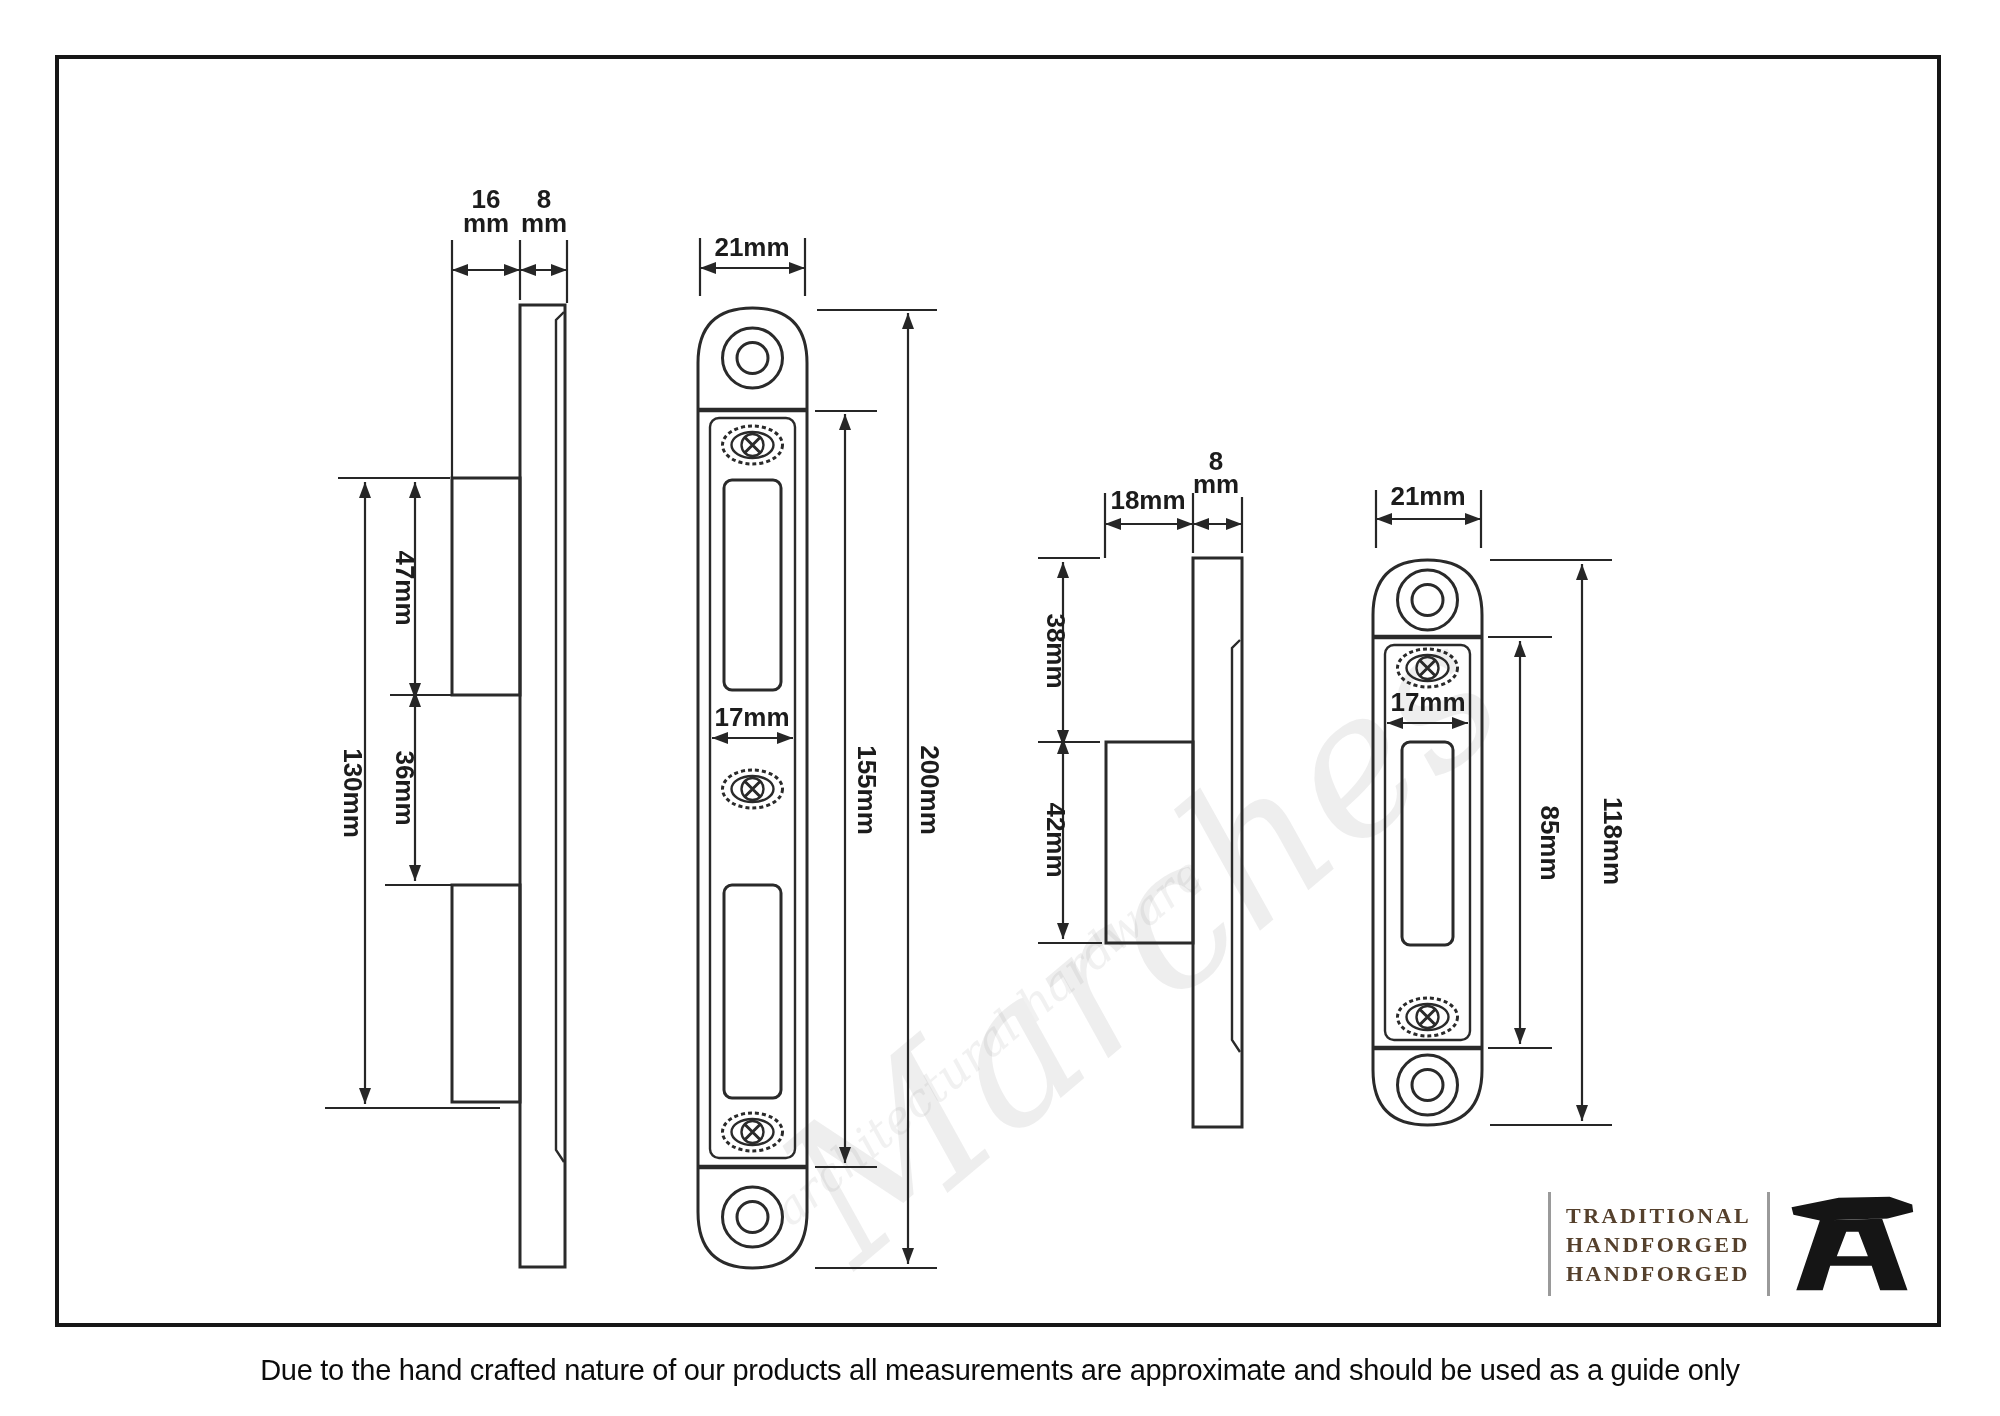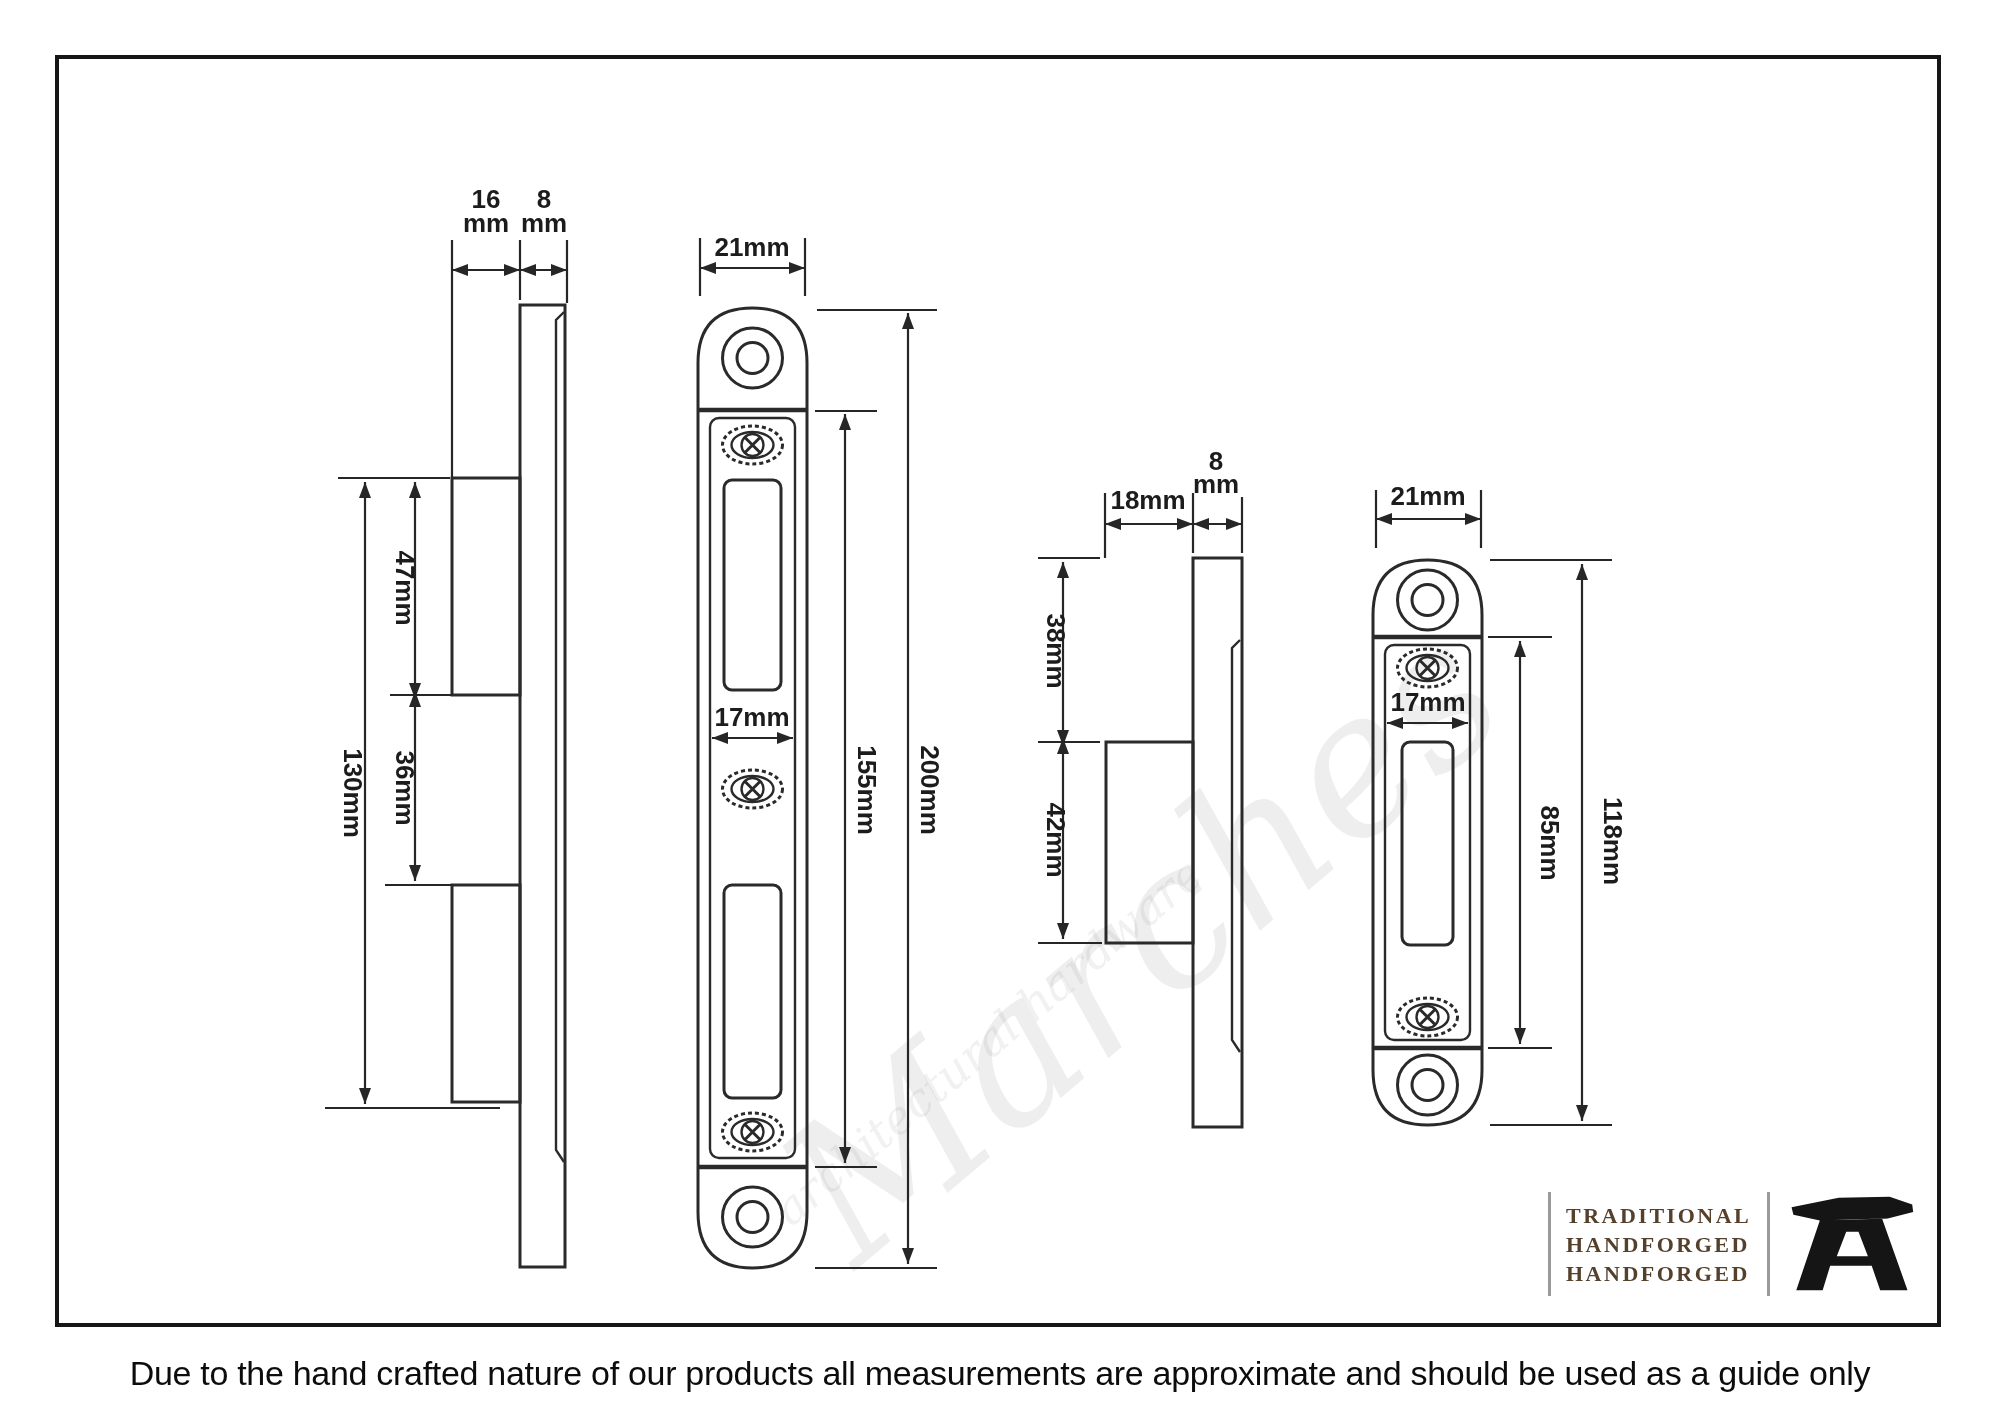--- a/index.html
+++ b/index.html
@@ -3,21 +3,21 @@
 <meta charset="utf-8">
 <style>
   html,body{margin:0;padding:0;background:#ffffff;}
   .page{position:relative;width:2000px;height:1416px;background:#ffffff;overflow:hidden;
         font-family:"Liberation Sans",sans-serif;color:#111;}
   .frame{position:absolute;left:55px;top:55px;width:1886px;height:1272px;
          border:4px solid #161616;box-sizing:border-box;background:transparent;}
   .title{position:absolute;left:76px;top:62px;font-size:33px;font-weight:400;
          letter-spacing:0.5px;color:#0c0c0c;white-space:nowrap;}
   .disclaimer{position:absolute;left:0;top:1354px;width:2000px;text-align:center;
-         font-size:34px;letter-spacing:-0.3px;color:#0c0c0c;}
+         font-size:29px;letter-spacing:-0.3px;color:#0c0c0c;}
   
   .wm1{position:absolute;left:665px;top:820px;width:1000px;height:300px;
        font-family:"DejaVu Serif",serif;font-style:italic;font-size:195px;
        color:rgba(125,125,125,0.13);transform:rotate(-40deg);white-space:nowrap;
        text-align:center;pointer-events:none;}
   .wm2{position:absolute;left:640px;top:1010px;width:720px;height:90px;
        font-family:"DejaVu Serif",serif;font-style:italic;font-size:46px;
        color:rgba(125,125,125,0.11);transform:rotate(-40deg);white-space:nowrap;
        text-align:center;pointer-events:none;}
   

